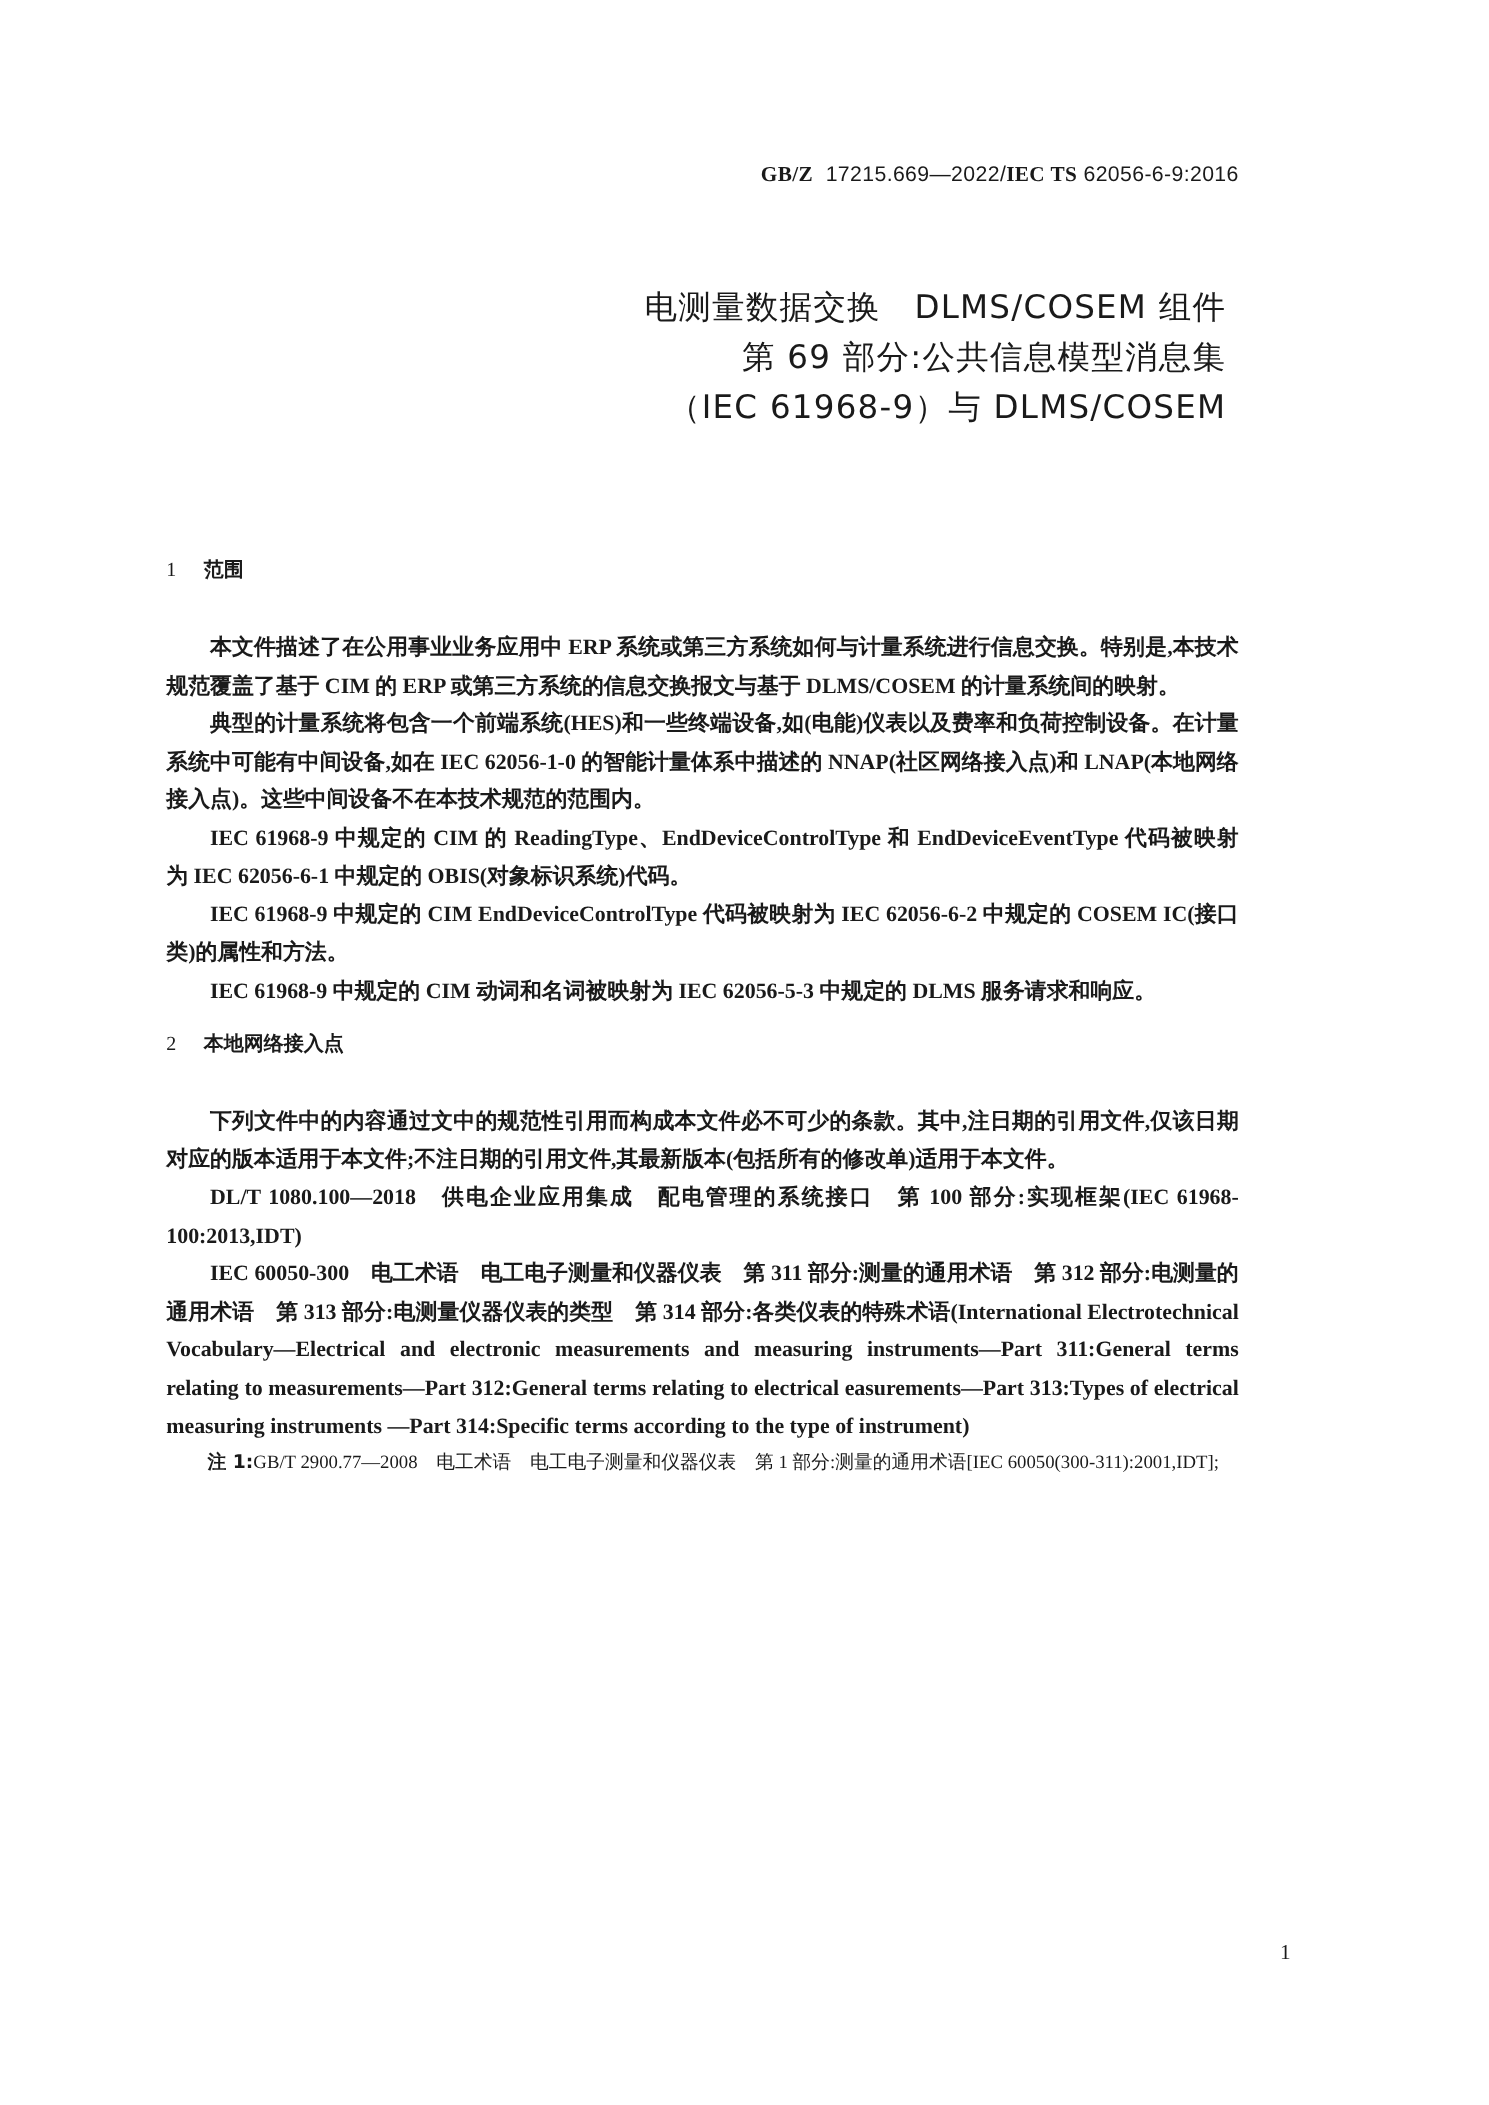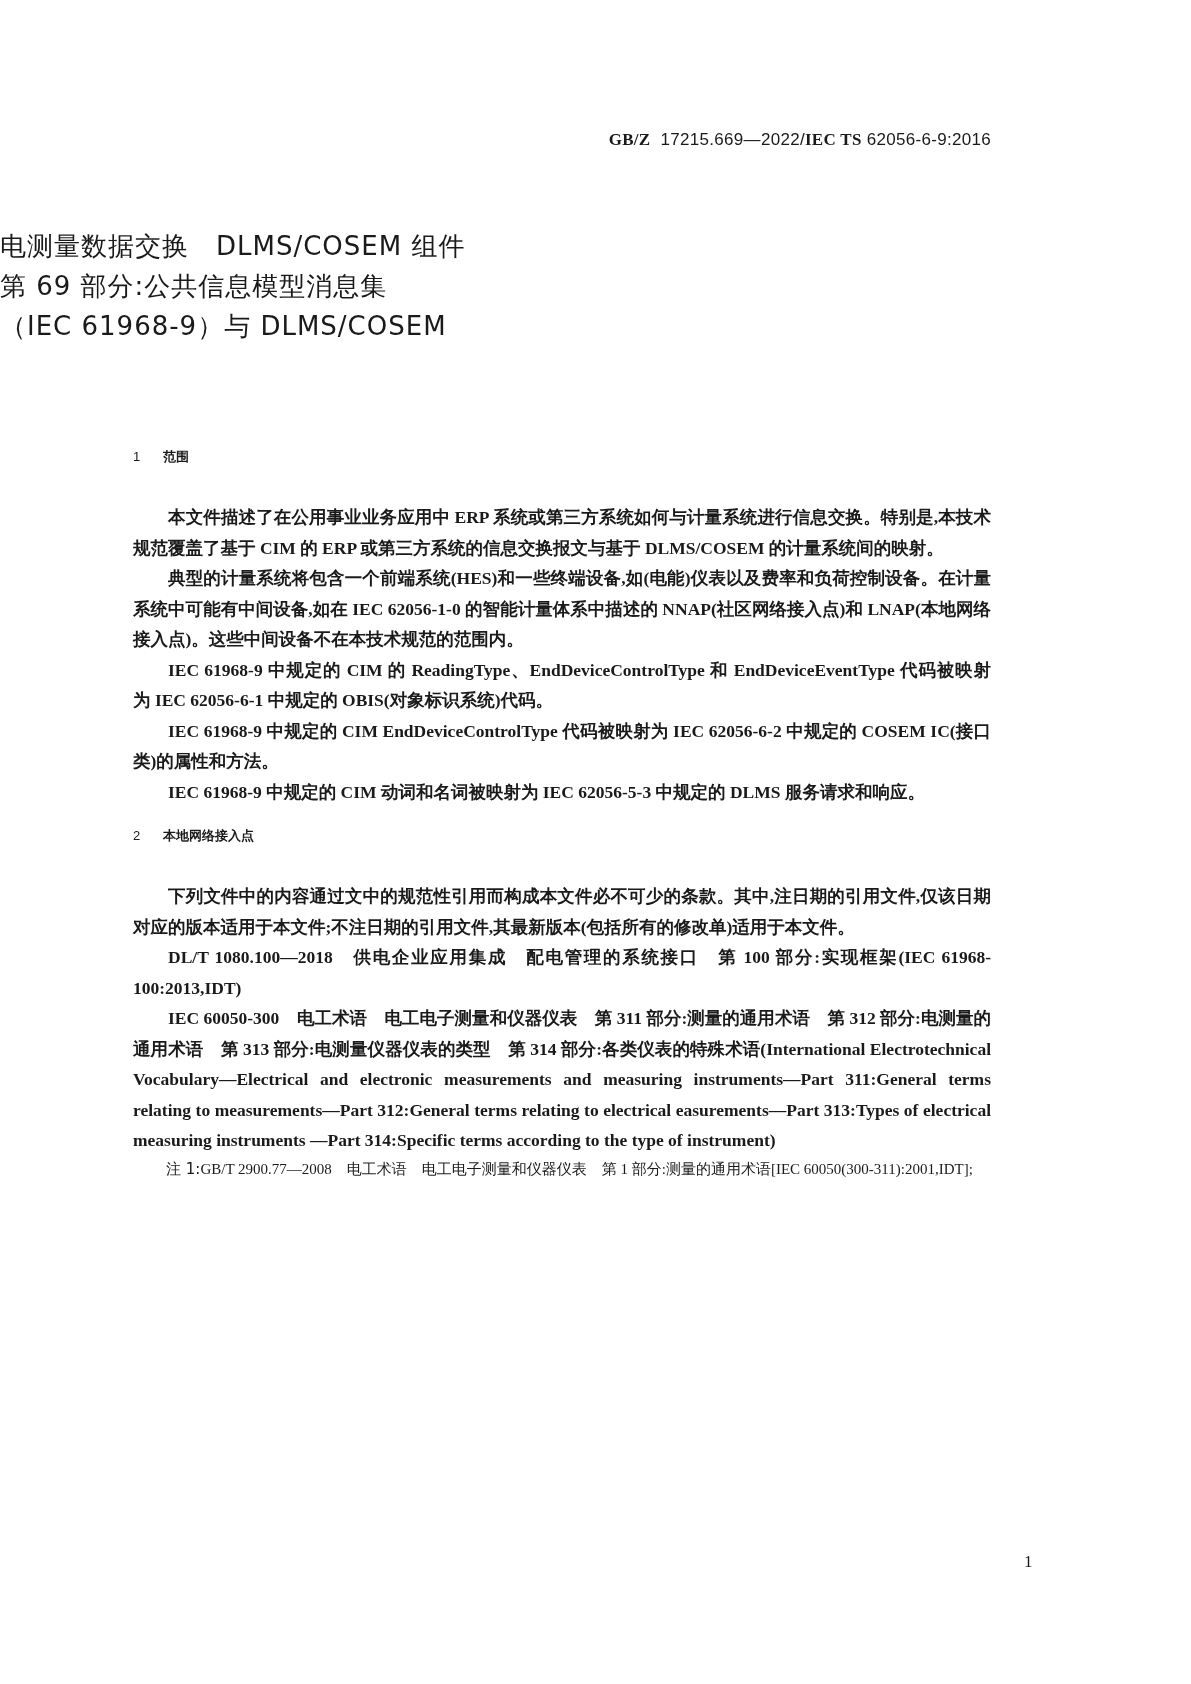--- a/index.html
+++ b/index.html
@@ -1,31 +1,31 @@
 <!DOCTYPE html>
 <html><head>
 <meta charset="utf-8">
 <style>
   html, body { margin: 0; padding: 0; background: #ffffff; }
   body { width: 1191px; height: 1684px; position: relative; overflow: hidden;
          font-family: "DejaVu Serif", "Liberation Serif", serif; color: #1a1a1a; }
   .header { position: absolute; top: 130px; right: 200px; font-size: 17px; letter-spacing: 0.3px;
             font-family: "Liberation Sans", "DejaVu Sans", sans-serif; }
   .header b { font-family: "Liberation Serif", serif; font-weight: bold; margin-top: 16px; }
-  .title { position: absolute; top: 226px; left: 0; width: 981px; text-align: left;
+  .title { position: absolute; top: 226px; left: 0; width: 981px; text-align: right;
            font-family: "DejaVu Sans", sans-serif; font-size: 26px; line-height: 40px; letter-spacing: 1px; }
   .title div { white-space: pre; }
   .content { position: absolute; left: 133px; top: 442px; width: 858px; font-size: 17.5px; line-height: 30.5px; }
-  .sec-head { font-family: Liberation Sans, sans-serif; font-size: 13px; font-weight: bold; height: 30px; }
+  .sec-head { font-family: Liberation Serif, serif; font-size: 16px; font-weight: bold; height: 30px; }
   .sec-head .num { display: inline-block; width: 30px; font-weight: normal; }
   .sec-gap { height: 30px; }
   p { margin: 0; text-indent: 2em; text-align: justify; font-family: "Liberation Serif", "DejaVu Serif", serif; font-weight: bold; }
   .note { margin-left: 33px; padding-left: 42px; text-indent: -42px; font-size: 15px; line-height: 27px;
           font-family: "Liberation Serif", serif; text-align: justify; }
-  .note b { font-family: "DejaVu Sans", sans-serif; font-weight: normal; }
+  .note b { font-family: "DejaVu Sans", sans-serif; font-weight: bold; }
   .page-num { position: absolute; top: 1552px; left: 1024px; font-size: 17px; font-family: "Liberation Serif", serif; }
 </style>
 </head>
 <body>
 
 <div class="header">
   <b>GB/Z</b>&nbsp;
   <span>17215.669—2022/</span><b>IEC TS</b>
   <span>62056-6-9:2016</span>
 </div>

